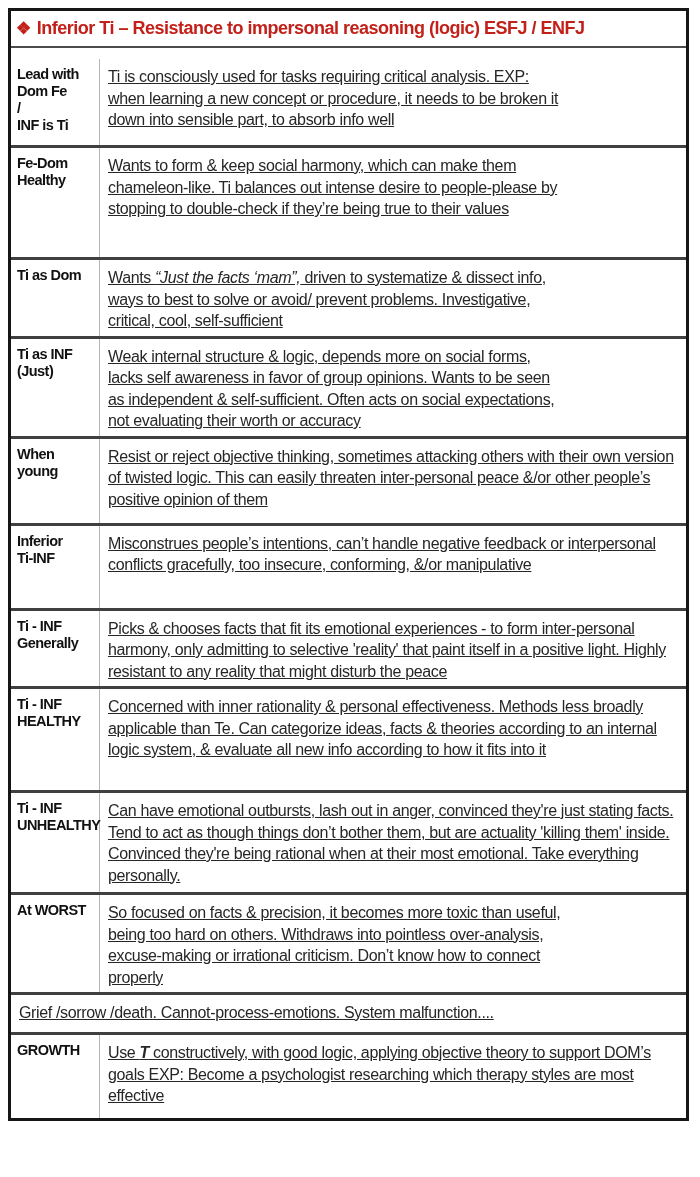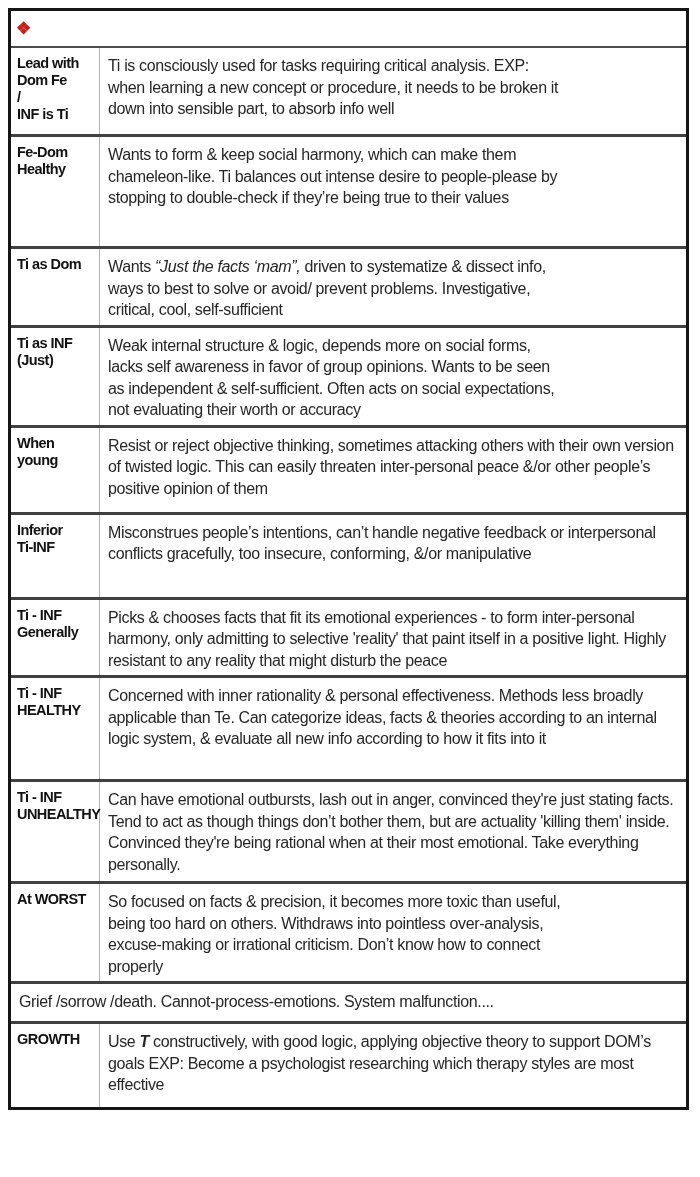--- a/index.html
+++ b/index.html
@@ -5,27 +5,27 @@
   * { box-sizing: border-box; margin: 0; padding: 0; }
   html,body { width:700px; height:1177px; background:#fff; font-family:"Liberation Sans",sans-serif; position:relative; overflow:hidden; }
 
   .doc { position:absolute; left:8px; top:8px; width:681px; border:3px solid #161616; background:transparent; }
 
   .title-row { display:flex; align-items:center; height:37px; border-bottom:2px solid #4c4c4c;
     padding:0 5px; font-weight:bold; font-size:18px; letter-spacing:-0.5px; white-space:nowrap; }
   .title-icon { margin-right:6px; font-size:17px; }
 
   .row { display:flex; border-top:3px solid #404040; }
-  .row-0 { border-top:none; }
+  .row-0 { border-top:none;margin-top:11px; }
   .label-cell { width:89px; min-width:89px; border-right:1px solid #b5b5b5;
     padding:7px 2px 4px 6px; font-weight:bold; font-size:14.5px; letter-spacing:-0.55px;
     line-height:17px; color:#111; }
   .label-cell div { white-space:nowrap; }
   .content-cell { flex:1; padding:7px 12px 4px 8px; font-size:16px; line-height:21.5px;
-    letter-spacing:-0.35px; color:#262626; }
+    letter-spacing:-0.35px; color:#262626;text-decoration:underline; }
   .it { font-style:italic;text-align:right; }
   .bi { font-style:italic; font-weight:bold; }
 
   .row-0{min-height:86px} .row-1{min-height:112px} .row-2{min-height:70px}
   .row-3{min-height:100px} .row-4{min-height:87px} .row-5{min-height:85px}
   .row-6{min-height:72px} .row-7{min-height:104px} .row-8{min-height:102px}
   .row-9{min-height:93px} .row-10{min-height:70px} .row-11{min-height:40px}
   .row-12{min-height:86px}
 
   .row-0 .content-cell, .row-1 .content-cell, .row-2 .content-cell { padding-right:122px; }
@@ -58,20 +58,21 @@
   .worst-q    { left:44px; top:36px; font-size:13px; }
   .worst-well { left:22px; top:61px; font-size:9px; letter-spacing:0.3px; }
   .worst-done { left:83px; top:66px; font-size:8.5px; letter-spacing:0.3px; }
 </style>
 </head>
 <body>
 
 <div class="doc">
   <div class="title-row" style="color: rgb(195, 32, 26);">
     <span class="title-icon">❖</span>
+    <span>Inferior Ti – Resistance to impersonal reasoning (logic) ESFJ / ENFJ</span>
   </div>
   <div>
       <div class="row row-0">
         <div class="label-cell">
           <div>Lead with</div>
           <div>Dom Fe</div>
           <div>/</div>
           <div>INF is Ti</div>
         </div>
         <div class="content-cell"><span>Ti is consciously used for tasks requiring critical analysis. EXP: when learning a new concept or procedure, it needs to be broken it down into sensible part, to absorb info well</span></div>

